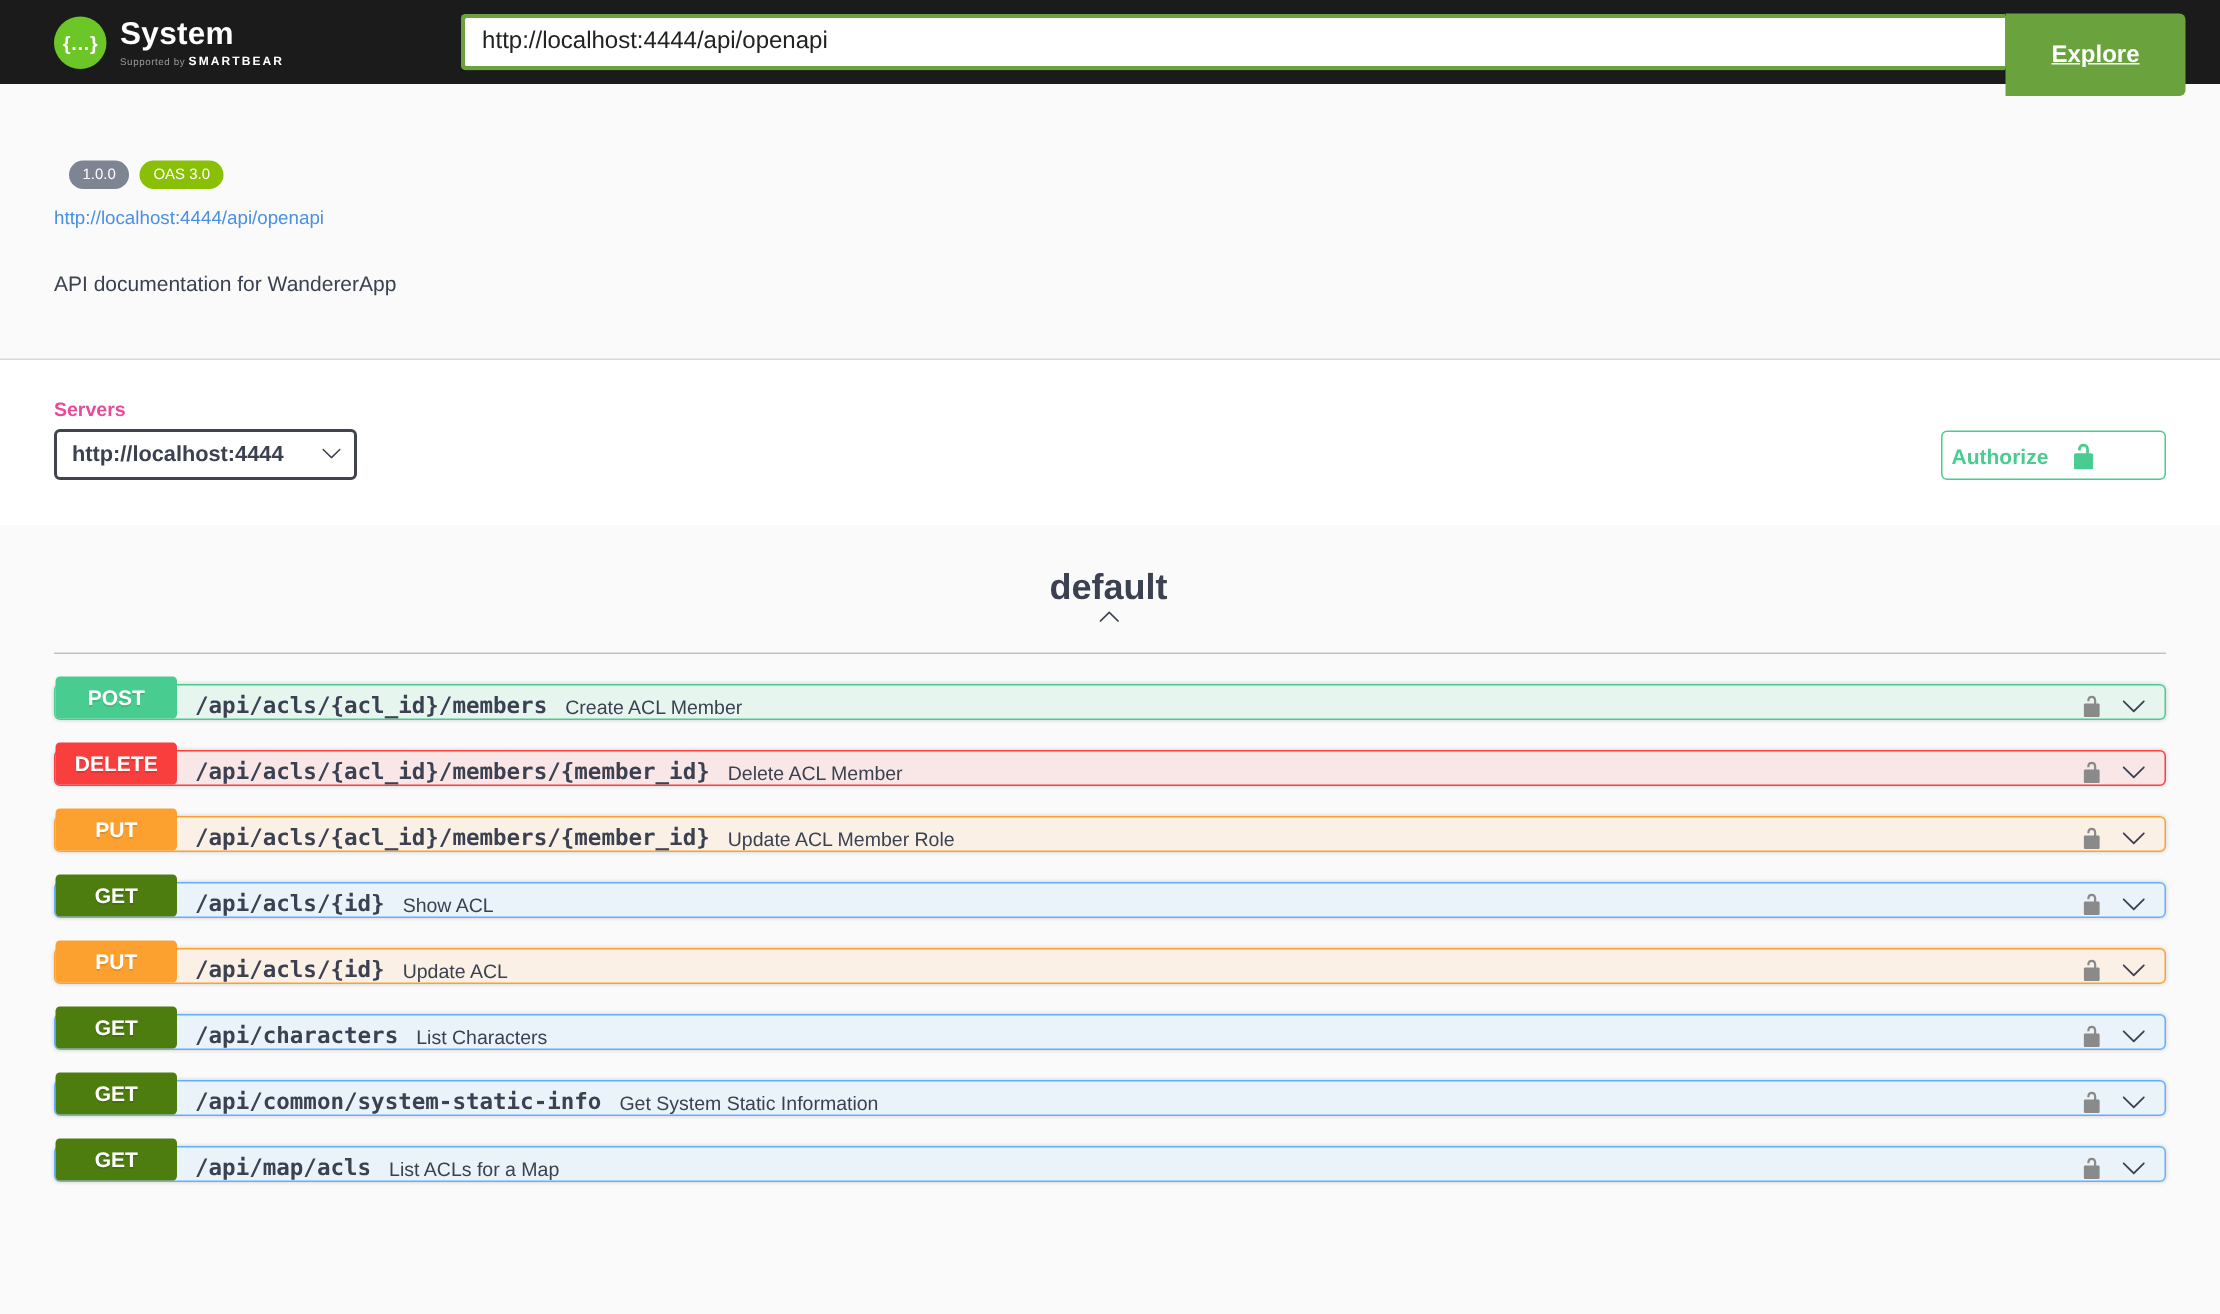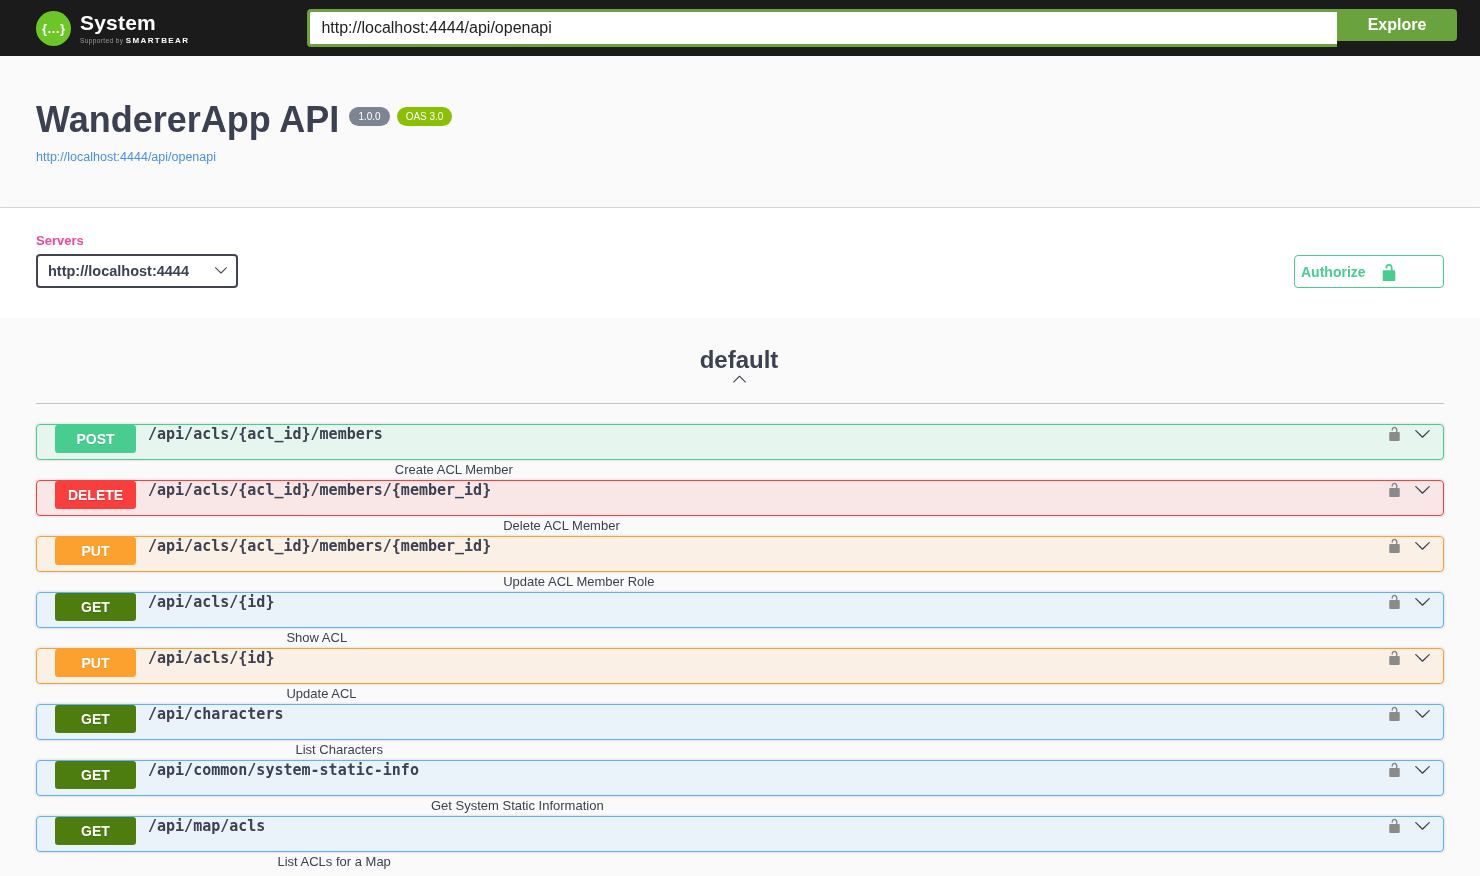--- a/index.html
+++ b/index.html
@@ -27,24 +27,25 @@
   .brand-name { color:#fff; font-size:21px; font-weight:bold; letter-spacing:.2px; line-height:1.1; }
   .brand-sub { font-size:6.5px; color:#9b9b9b; letter-spacing:.4px; margin-top:1px; }
   .brand-sub b { color:#fff; font-size:8px; letter-spacing:1.4px; }
   .download-url { flex:1; display:flex; margin-left:118px; height:38px; }
   .url-input {
     flex:1; height:38px; border:3px solid #6aa33e; border-right:none;
     border-radius:4px 0 0 4px; padding:0 11px; font-size:16px; color:#222;
     font-family:"Liberation Sans", sans-serif; outline:none; background:#fff;
   }
   .explore-btn {
-    width:120px; height:32px; background:#6aa33e; color:#fff;
+    width:120px; height:55px; background:#6aa33e; color:#fff;
     border:none; border-radius:0 4px 4px 0;
     font-weight:bold; font-size:16px; font-family:"Liberation Sans", sans-serif;
     cursor:pointer;
+    text-decoration:underline;
   }
   
   .info {
     background:#fafafa; padding:46px 36px 42px;
     border-bottom:1px solid rgba(0,0,0,.13);
   }
   .title-row { display:flex; align-items:flex-start; }
   .api-title { font-size:36px; font-weight:bold; color:#3b4151; line-height:1; margin:0; }
   .badges { display:flex; gap:7px; margin-left:10px; margin-top:5px; }
   .pill {
@@ -91,22 +92,22 @@
   .tag-header {
     display:flex; justify-content:space-between; align-items:center;
     padding:14px 12px 16px 10px;
     border-bottom:1px solid rgba(59,65,81,.3);
     cursor:pointer;
     flex-direction:column;
   }
   .tag-title { font-size:24px; font-weight:bold; color:#3b4151; line-height:1; }
   .tag-arrow { width:15px; height:15px; fill:#3b4151; transform:rotate(180deg); }
   .opblock {
-    display:flex; align-items:flex-start;
-    height:36px; margin-top:20px; padding:0 12px 0 18px;
+    display:flex; align-items:flex-end;
+    height:24px; margin-top:20px; padding:0 12px 0 0;
     border:1px solid; border-radius:4px;
     box-shadow:0 0 3px rgba(0,0,0,.19);
     cursor:pointer;
   }
   .method-badge {
     min-width:81px; text-align:center;
     padding:7px 10px; border-radius:3px;
     font-size:14px; font-weight:bold; color:#fff; line-height:1;
     text-shadow:0 1px 0 rgba(0,0,0,.1);
     font-family:"Liberation Sans", sans-serif;
@@ -144,27 +145,27 @@
     </div>
   </div>
   <div class="download-url">
     <input class="url-input" type="text" value="http://localhost:4444/api/openapi" style="">
     <button class="explore-btn">Explore</button>
   </div>
 </header>
 
 <section class="info">
   <div class="title-row">
-    <h1 class="api-title">WandererApp API</h1>
     <div class="badges">
       <span class="pill pill-version">1.0.0</span>
       <span class="pill pill-oas">OAS 3.0</span>
     </div>
   </div>
   <a class="spec-link">http://localhost:4444/api/openapi</a>
+  <div class="description">API documentation for WandererApp</div>
 </section>
 
 <section class="scheme">
   <div>
     <div class="servers-label">Servers</div>
     <div class="select-wrap">
       <select class="server-select">
         <option>http://localhost:4444</option>
       </select>
       <svg class="select-arrow" viewBox="0 0 20 20">

